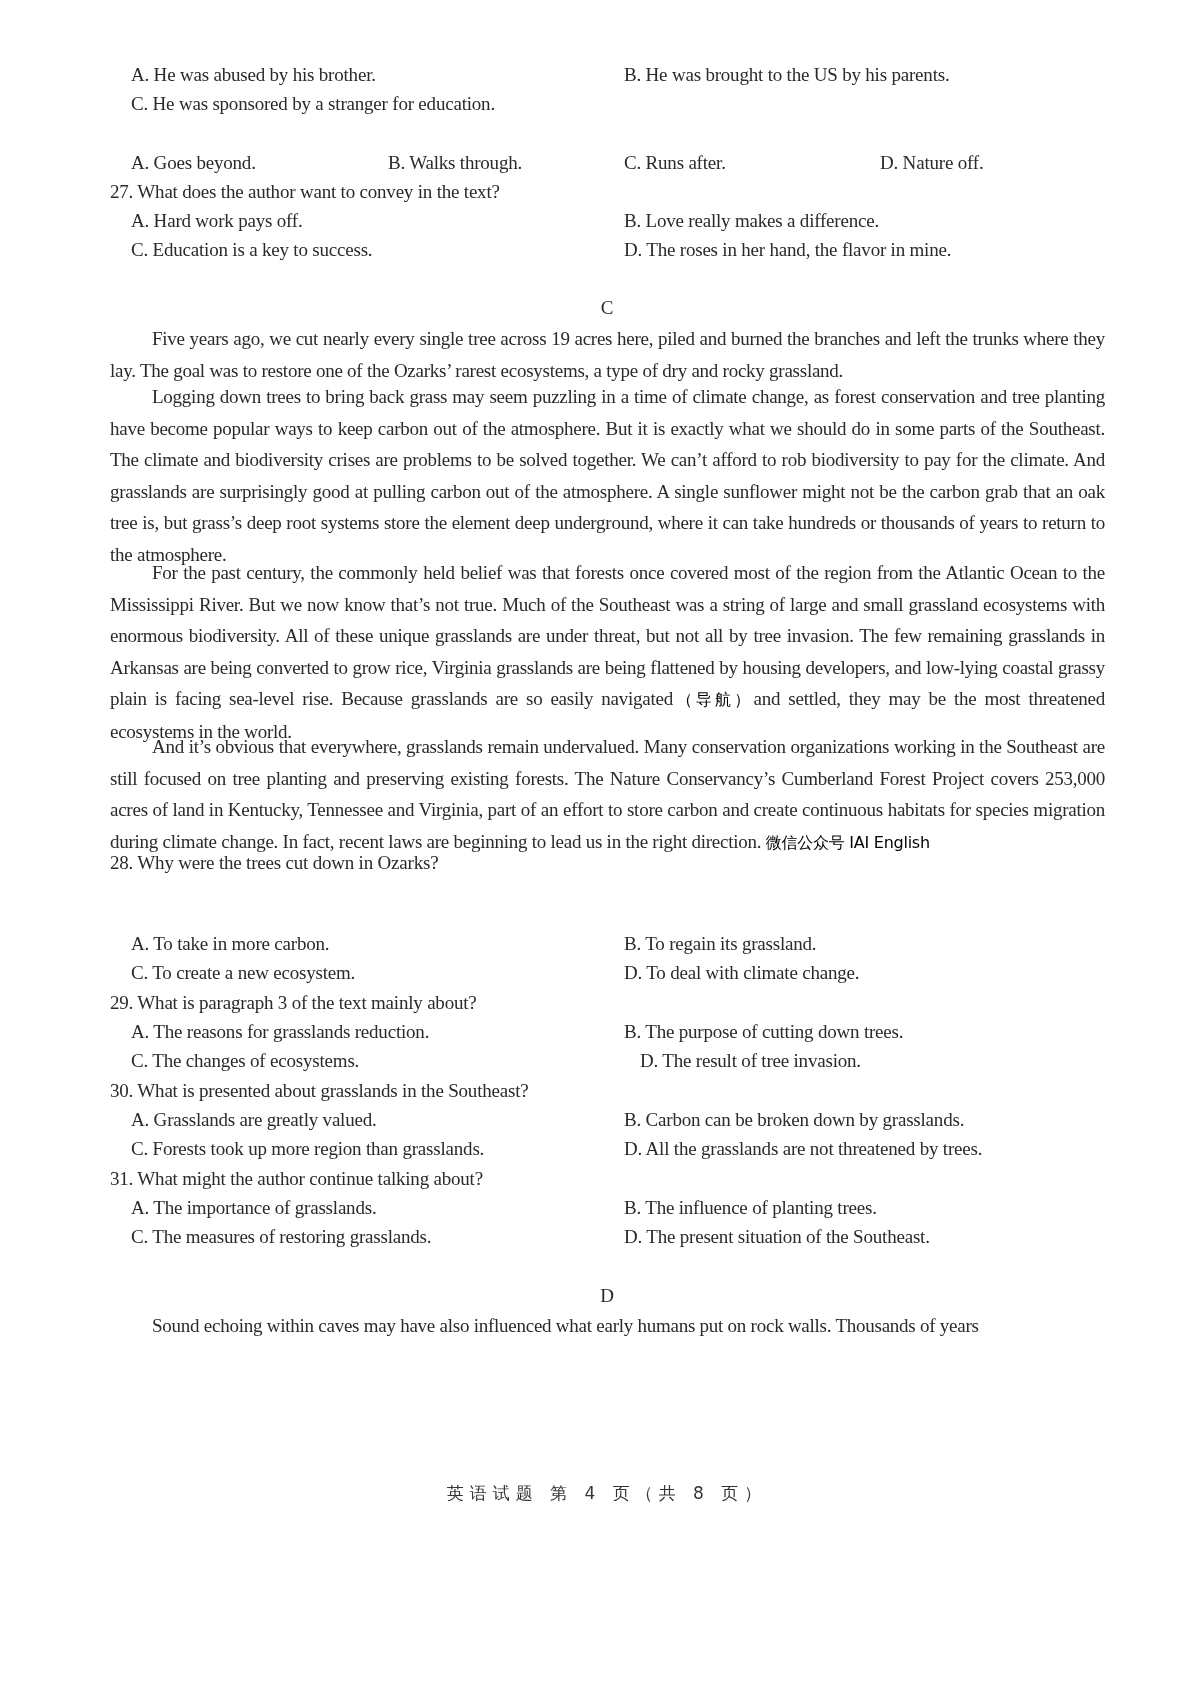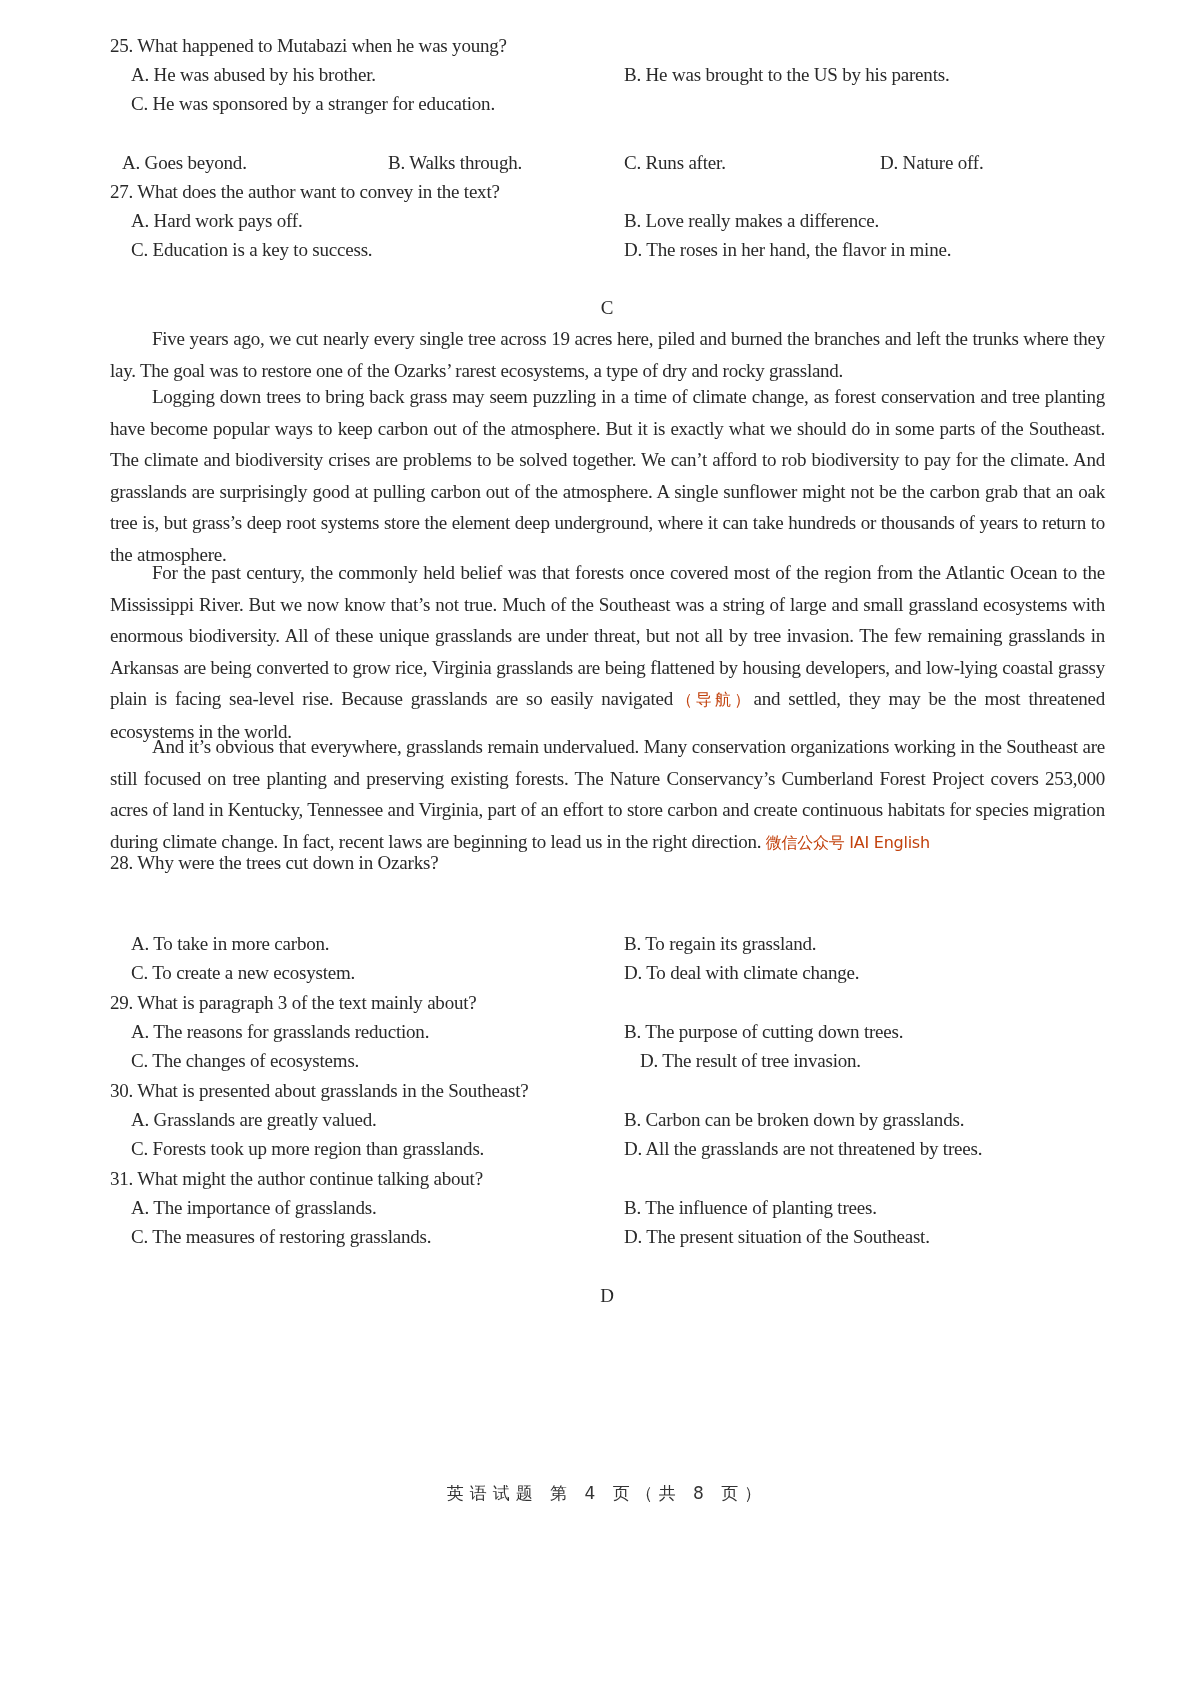--- a/index.html
+++ b/index.html
@@ -3,37 +3,36 @@
 <meta charset="utf-8">
 <style>
   html, body { margin:0; padding:0; background:#ffffff; }
   body { width:1200px; height:1698px; position:relative; overflow:hidden;
          font-family:"Liberation Serif","DejaVu Serif",serif; color:#2a2a2a; }
   .page { position:absolute; left:0; top:0; width:1200px; height:1698px; }
   .q { position:absolute; left:110px; font-size:19px; letter-spacing:-0.2px; white-space:nowrap; }
   .opt { position:absolute; font-size:19px; white-space:nowrap; letter-spacing:-0.2px; }
   .colA { left:131px; }
   .colB { left:624px; }
-  .col4A { left:122px; }
+  .col4A { left:131px; }
   .col4B { left:388px; }
   .col4C { left:624px; }
   .col4D { left:880px; }
   .sec { position:absolute; left:0; width:1214px; text-align:center; font-size:19px; }
   .para { position:absolute; left:110px; width:995px; font-size:19px; line-height:31.6px;
           text-align:justify; text-indent:42px; letter-spacing:-0.25px; }
-  .para .cn { color:#c2410c; font-family:"DejaVu Sans",sans-serif; font-size:16px; }
+  .para .cn { color:#000000; font-family:"DejaVu Sans",sans-serif; font-size:16px; }
   .footer { position:absolute; left:0; width:1214px; text-align:center; top:1482px;
             font-size:17px; letter-spacing:6px; color:#333; font-family:"DejaVu Sans",sans-serif; }
 </style>
 </head>
 <body>
 
 <div class="page">
 
-  <div class="q" style="top:35px;">25. What happened to Mutabazi when he was young?</div>
   <div class="opt colA" style="top:64px;">A. He was abused by his brother.</div>
   <div class="opt colB" style="top:64px;">B. He was brought to the US by his parents.</div>
   <div class="opt colA" style="top:93px;">C. He was sponsored by a stranger for education.</div>
 
   <div class="opt col4A" style="top:152px;">A. Goes beyond.</div>
   <div class="opt col4B" style="top:152px;">B. Walks through.</div>
   <div class="opt col4C" style="top:152px;">C. Runs after.</div>
   <div class="opt col4D" style="top:152px;">D. Nature off.</div>
 
   <div class="q" style="top:181px;">27. What does the author want to convey in the text?</div>
@@ -67,15 +66,16 @@
   <div class="opt colA" style="top:1138px;">C. Forests took up more region than grasslands.</div>
   <div class="opt colB" style="top:1138px;">D. All the grasslands are not threatened by trees.</div>
 
   <div class="q" style="top:1168px;">31. What might the author continue talking about?</div>
   <div class="opt colA" style="top:1197px;">A. The importance of grasslands.</div>
   <div class="opt colB" style="top:1197px;">B. The influence of planting trees.</div>
   <div class="opt colA" style="top:1226px;">C. The measures of restoring grasslands.</div>
   <div class="opt colB" style="top:1226px;">D. The present situation of the Southeast.</div>
 
   <div class="sec" style="top:1285px;">D</div>
+  <div class="para" style="top:1310px;">Sound echoing within caves may have also influenced what early humans put on rock walls. Thousands of years</div>
 
   <div class="footer">英语试题  第 4 页（共 8 页）</div>
 </div>
 
 </body></html>

